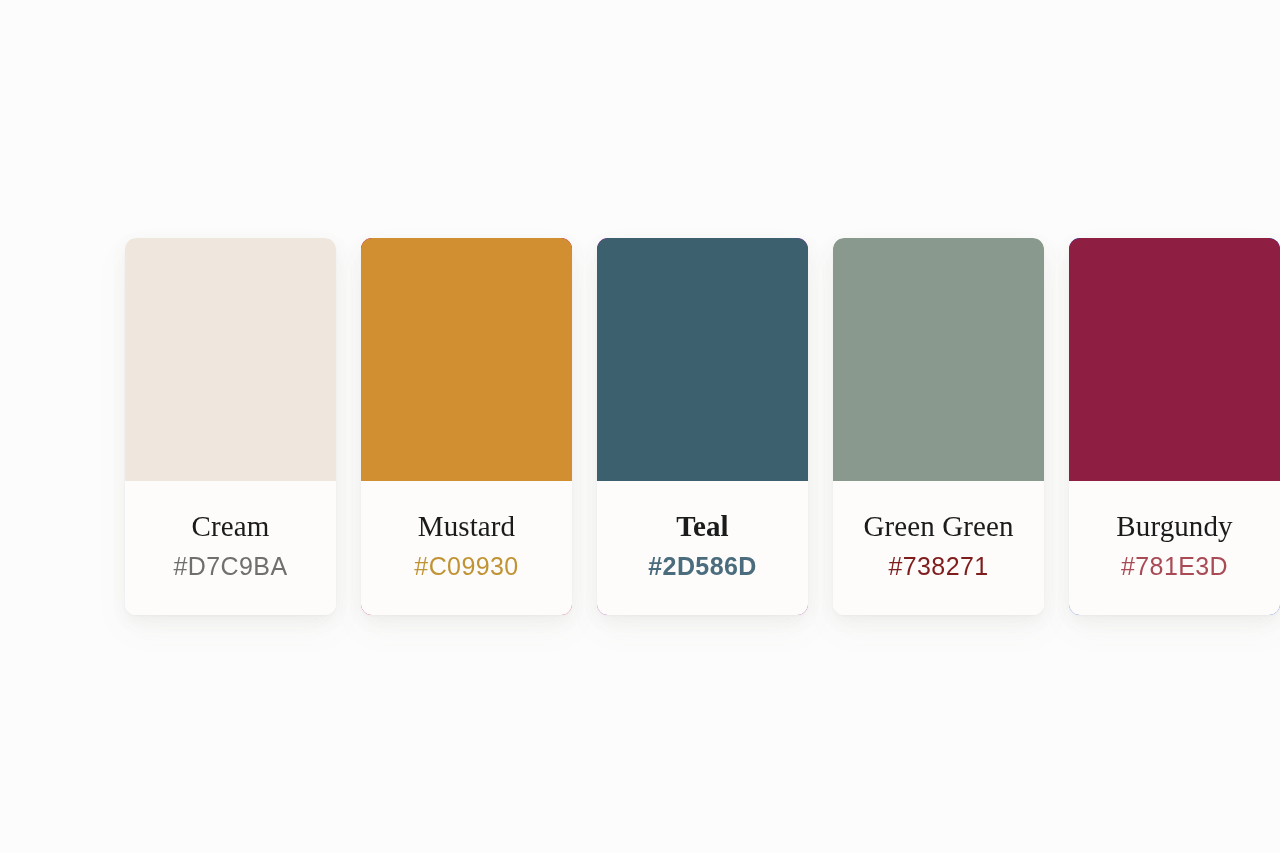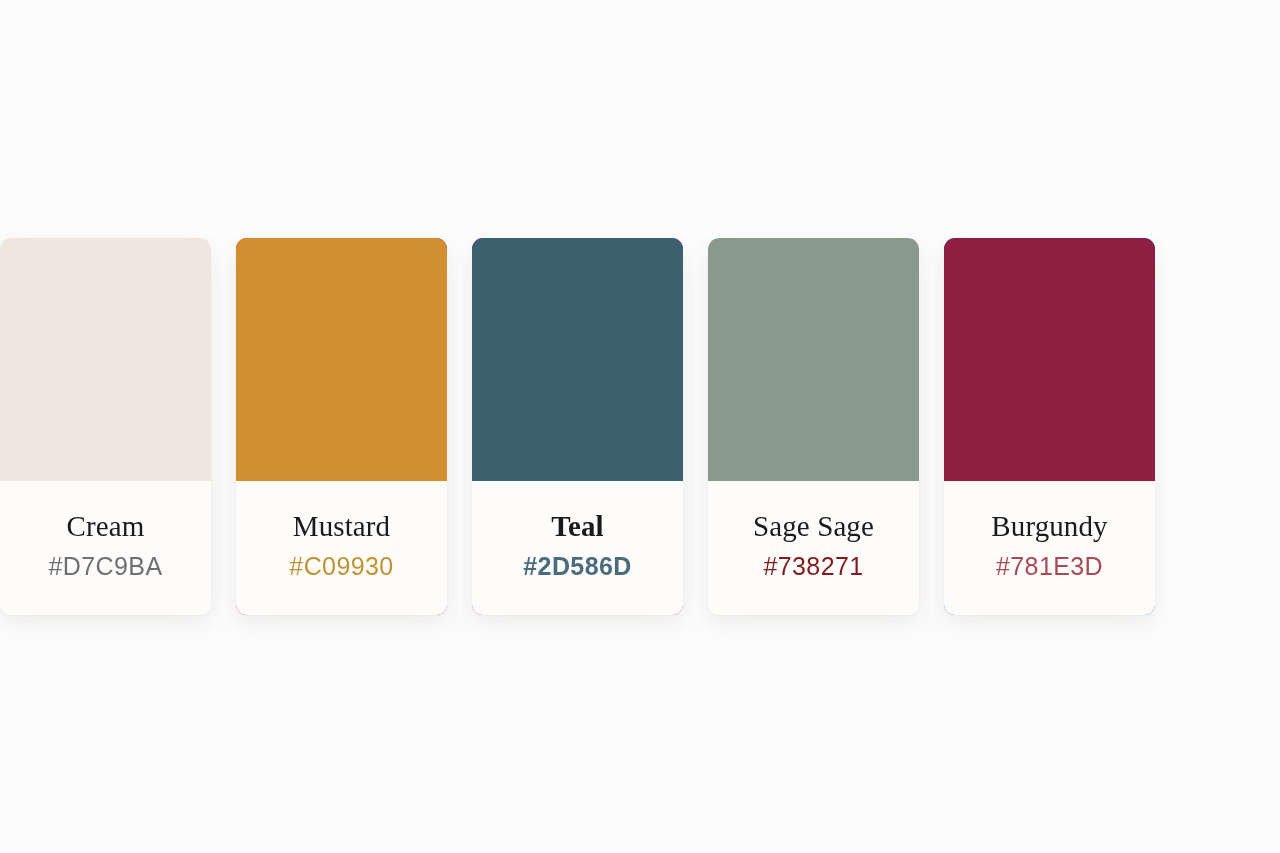--- a/index.html
+++ b/index.html
@@ -14,21 +14,21 @@
     background: #fcfcfc;
     font-family: "Liberation Sans", sans-serif;
     overflow: hidden;
   }
 
   #palette-board {
     width: 1280px;
     height: 853px;
     display: flex;
     align-items: center;
-    justify-content: flex-start;
+    justify-content: flex-end;
     background: #fcfcfc;
   }
 
   #swatch-row {
     display: flex;
     flex-direction: row;
     align-items: stretch;
     justify-content: center;
     gap: 25px;
     height: 377px;
@@ -107,21 +107,21 @@
       <div class="swatch-card" style="background: #a21caf; font-weight: bold;">
         <div class="swatch-color" style="background: rgb(61, 96, 111);"></div>
         <div class="swatch-info" style="background: rgb(253, 252, 251);">
           <div class="swatch-name">Teal</div>
           <div class="swatch-hex" style="color: rgb(74, 108, 124);">#2D586D</div>
         </div>
       </div>
       <div class="swatch-card" style="background: rgb(253, 252, 251);">
         <div class="swatch-color" style="background: rgb(138, 153, 141);"></div>
         <div class="swatch-info" style="background: rgb(253, 252, 251);">
-          <div class="swatch-name">Sage Sage</div>
+          <div class="swatch-name">Green Green</div>
           <div class="swatch-hex" style="color: #7f1d1d;">#738271</div>
         </div>
       </div>
       <div class="swatch-card" style="background: #1d4ed8;">
         <div class="swatch-color" style="background: rgb(142, 31, 66);"></div>
         <div class="swatch-info" style="background: rgb(253, 252, 251);">
           <div class="swatch-name">Burgundy</div>
           <div class="swatch-hex" style="color: rgb(168, 75, 84);">#781E3D</div>
         </div>
       </div>

